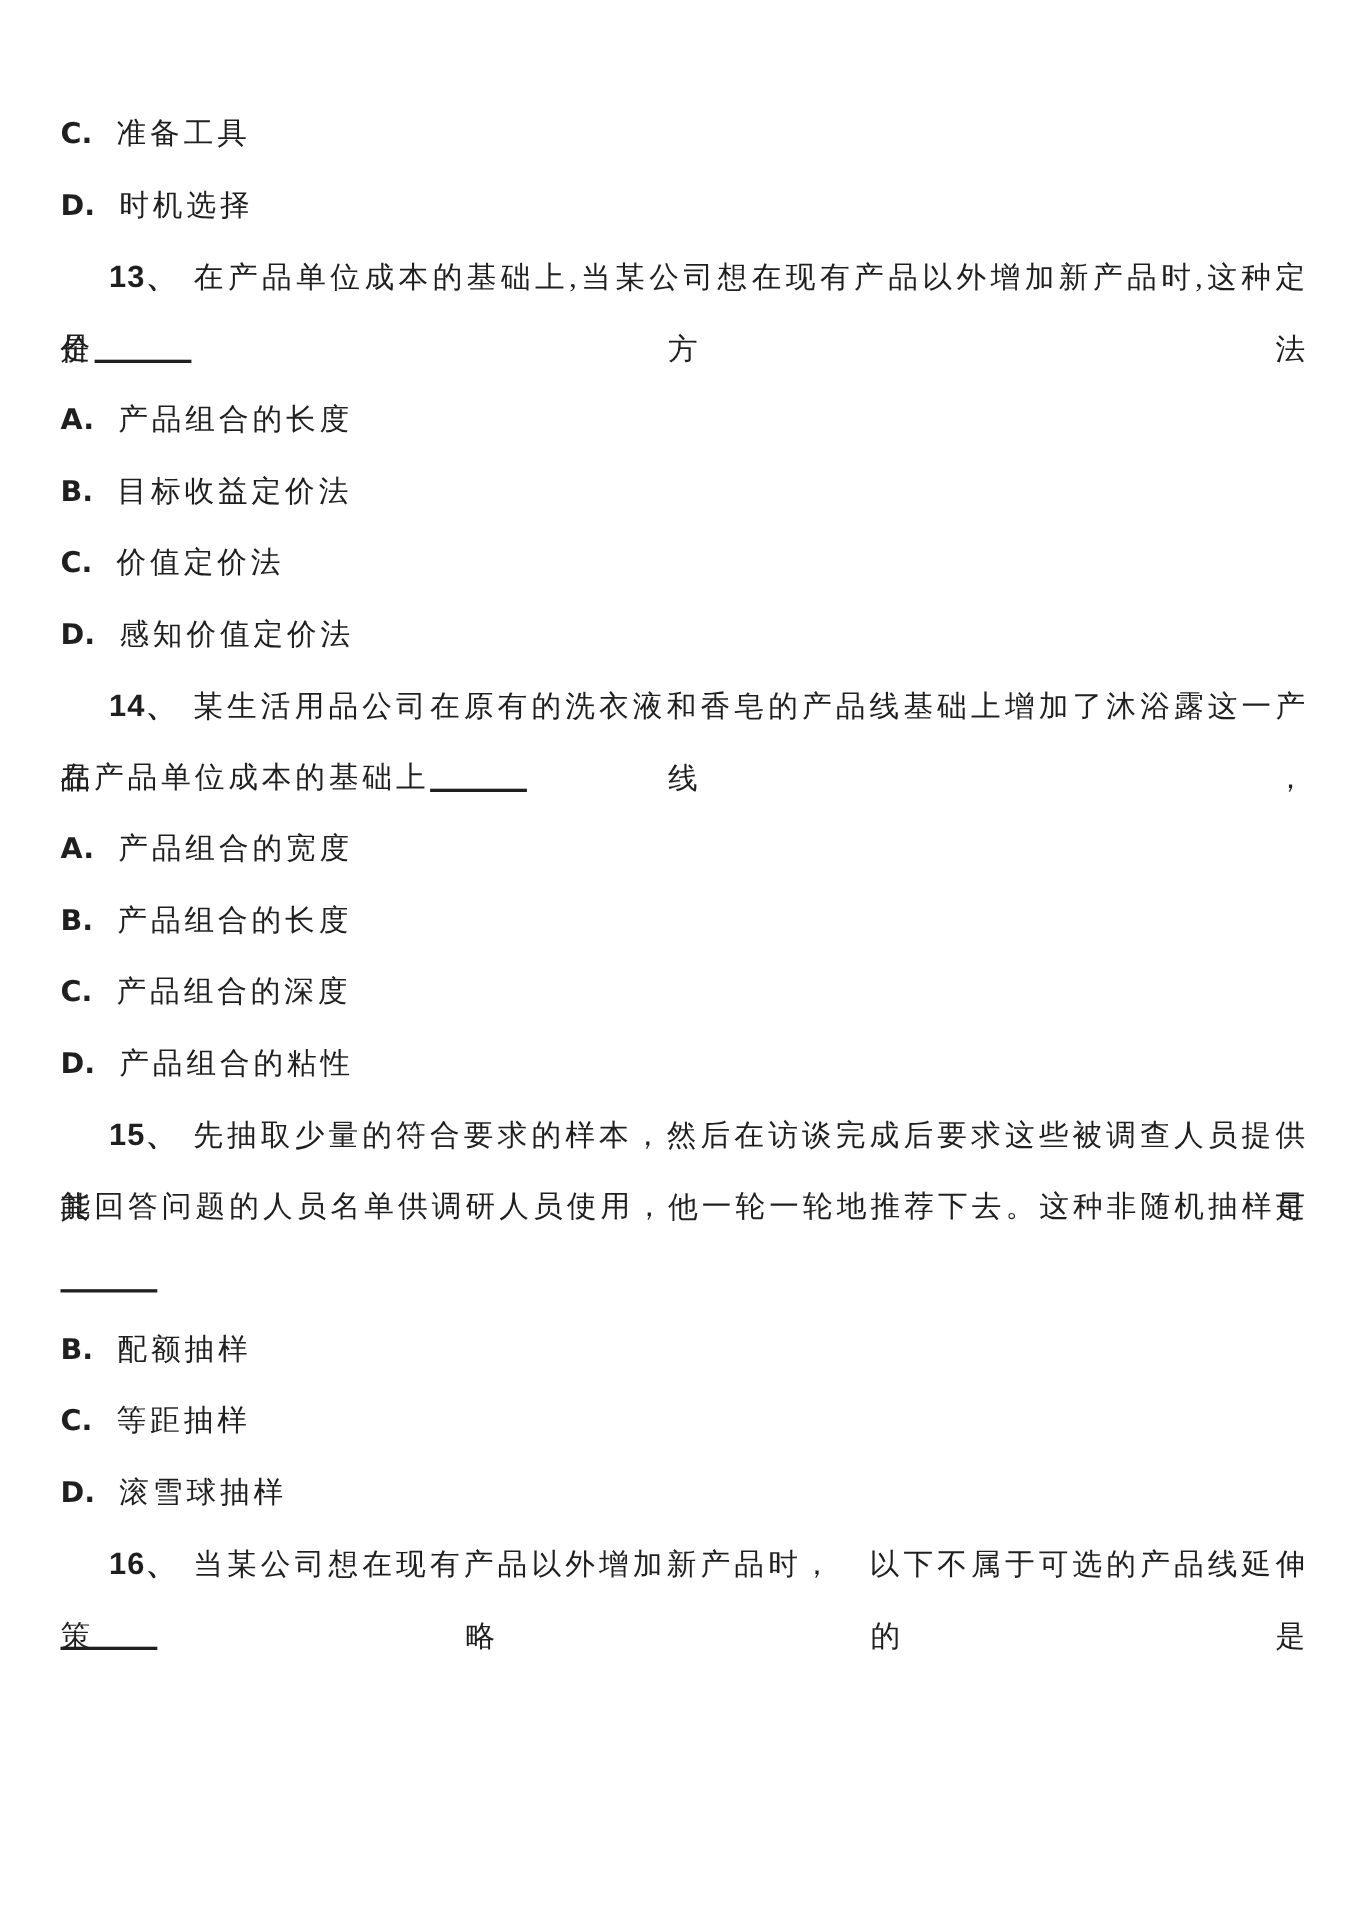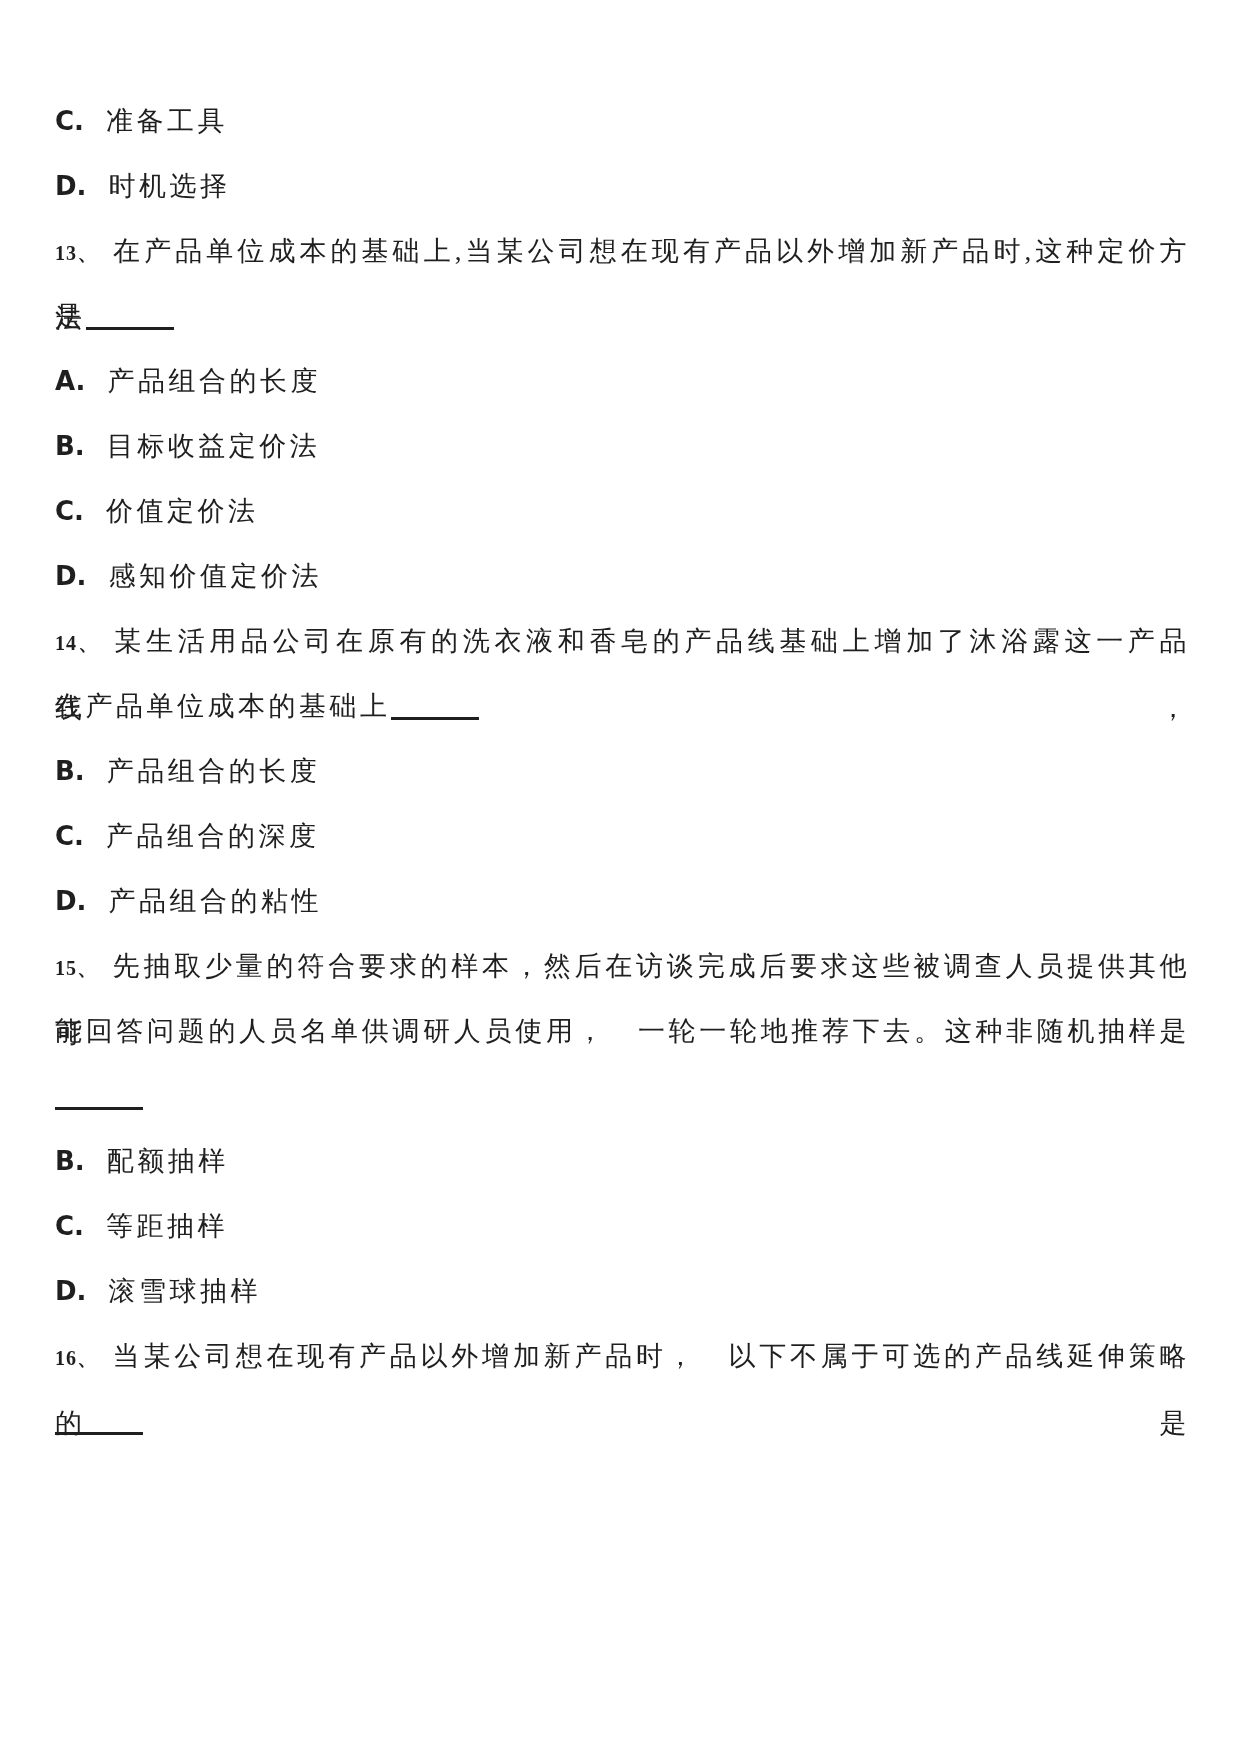--- a/index.html
+++ b/index.html
@@ -25,25 +25,26 @@
     letter-spacing: 3.5px;
     white-space: nowrap;
   }
   .fill {
     width: 1135px;
     text-align: justify;
     text-align-last: justify;
     white-space: normal;
   }
   .q-num {
-    font-family: Liberation Serif, serif;
+    font-family: Liberation Sans, sans-serif;
     font-weight: 700;
-    font-size: 20px;
+    font-size: 28px;
     letter-spacing: 1px;
     margin-right: 14px;
+    margin-left: 44px;
   }
   .opt-label {
     font-family: "DejaVu Sans", "Liberation Sans", sans-serif;
     font-weight: 600;
     font-size: 26px;
     letter-spacing: 0;
     margin-right: 22px;
   }
   .blank {
     display: inline-block;
@@ -85,20 +86,23 @@
     <span class="opt-label">D.</span><span class="opt-text">感知价值定价法</span>
   </div>
 
   <div class="line fill">
     <span class="q-num">14、</span><span class="q-text">某生活用品公司在原有的洗衣液和香皂的产品线基础上增加了沐浴露这一产品线，</span>
   </div>
   <div class="line">
     <span class="q-text">在产品单位成本的基础上</span><span class="blank"></span>
   </div>
   <div class="line">
+    <span class="opt-label">A.</span><span class="opt-text">产品组合的宽度</span>
+  </div>
+  <div class="line">
     <span class="opt-label">B.</span><span class="opt-text">产品组合的长度</span>
   </div>
   <div class="line">
     <span class="opt-label">C.</span><span class="opt-text">产品组合的深度</span>
   </div>
   <div class="line">
     <span class="opt-label">D.</span><span class="opt-text">产品组合的粘性</span>
   </div>
 
   <div class="line fill">

